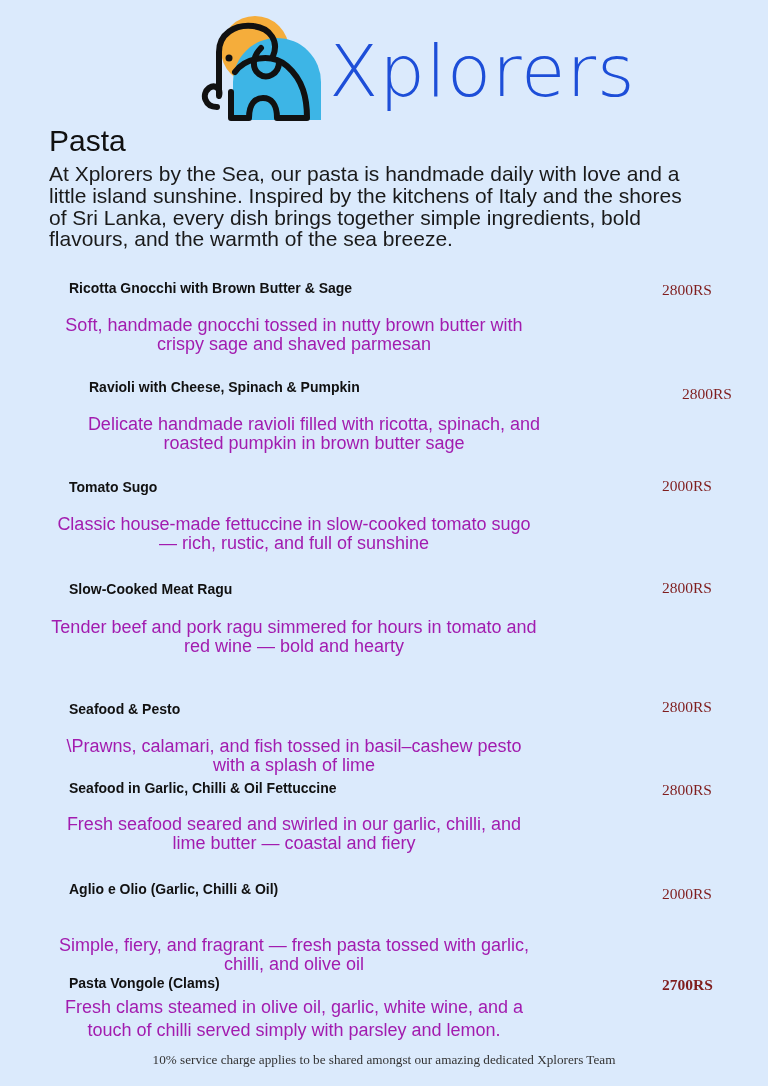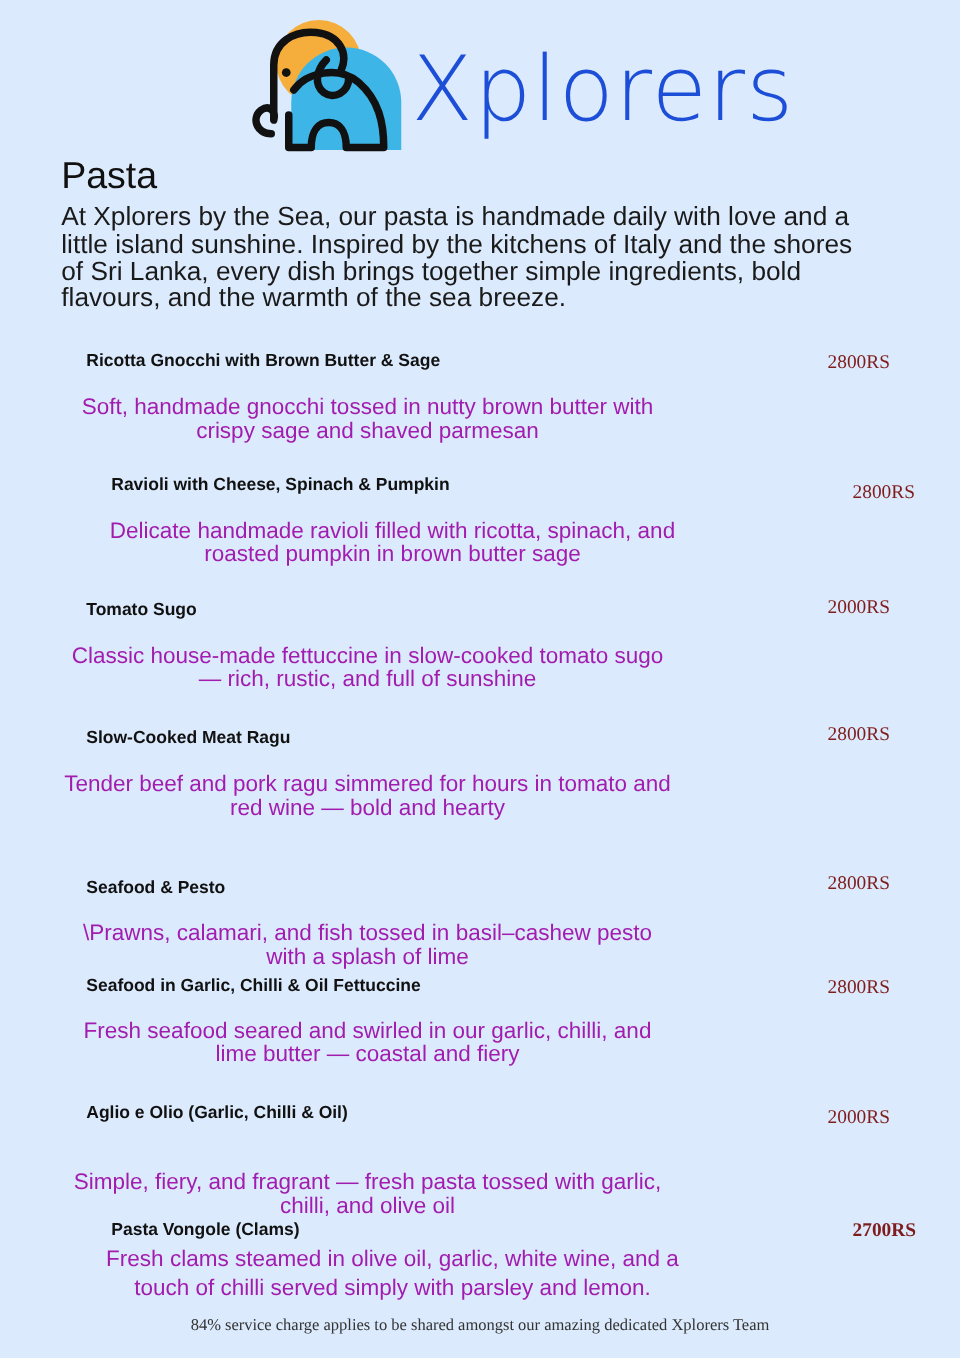--- a/index.html
+++ b/index.html
@@ -105,19 +105,19 @@
   <div class="item-price" style="top:2px;">2800RS</div>
   <div class="item-desc" style="top:36px;">Fresh seafood seared and swirled in our garlic, chilli, and lime butter — coastal and fiery</div>
 </div>
 
 <div class="item" style="top:880px;">
   <div class="item-name">Aglio e Olio (Garlic, Chilli &amp; Oil)</div>
   <div class="item-price" style="top:5px;">2000RS</div>
   <div class="item-desc" style="top:56px;">Simple, fiery, and fragrant — fresh pasta tossed with garlic, chilli, and olive oil</div>
 </div>
 
-<div class="item" style="top:974px;margin-left:20px;">
+<div class="item" style="top:974px;">
   <div class="item-name">Pasta Vongole (Clams)</div>
   <div class="item-price" style="top:2px;font-weight:bold;">2700RS</div>
   <div class="item-desc" style="top:22px; line-height:23px;">Fresh clams steamed in olive oil, garlic, white wine, and a touch of chilli served simply with parsley and lemon.</div>
 </div>
 
-<div class="footer">84% service charge applies to be shared amongst our amazing dedicated Xplorers Team</div>
+<div class="footer">10% service charge applies to be shared amongst our amazing dedicated Xplorers Team</div>
 
 </body></html>

